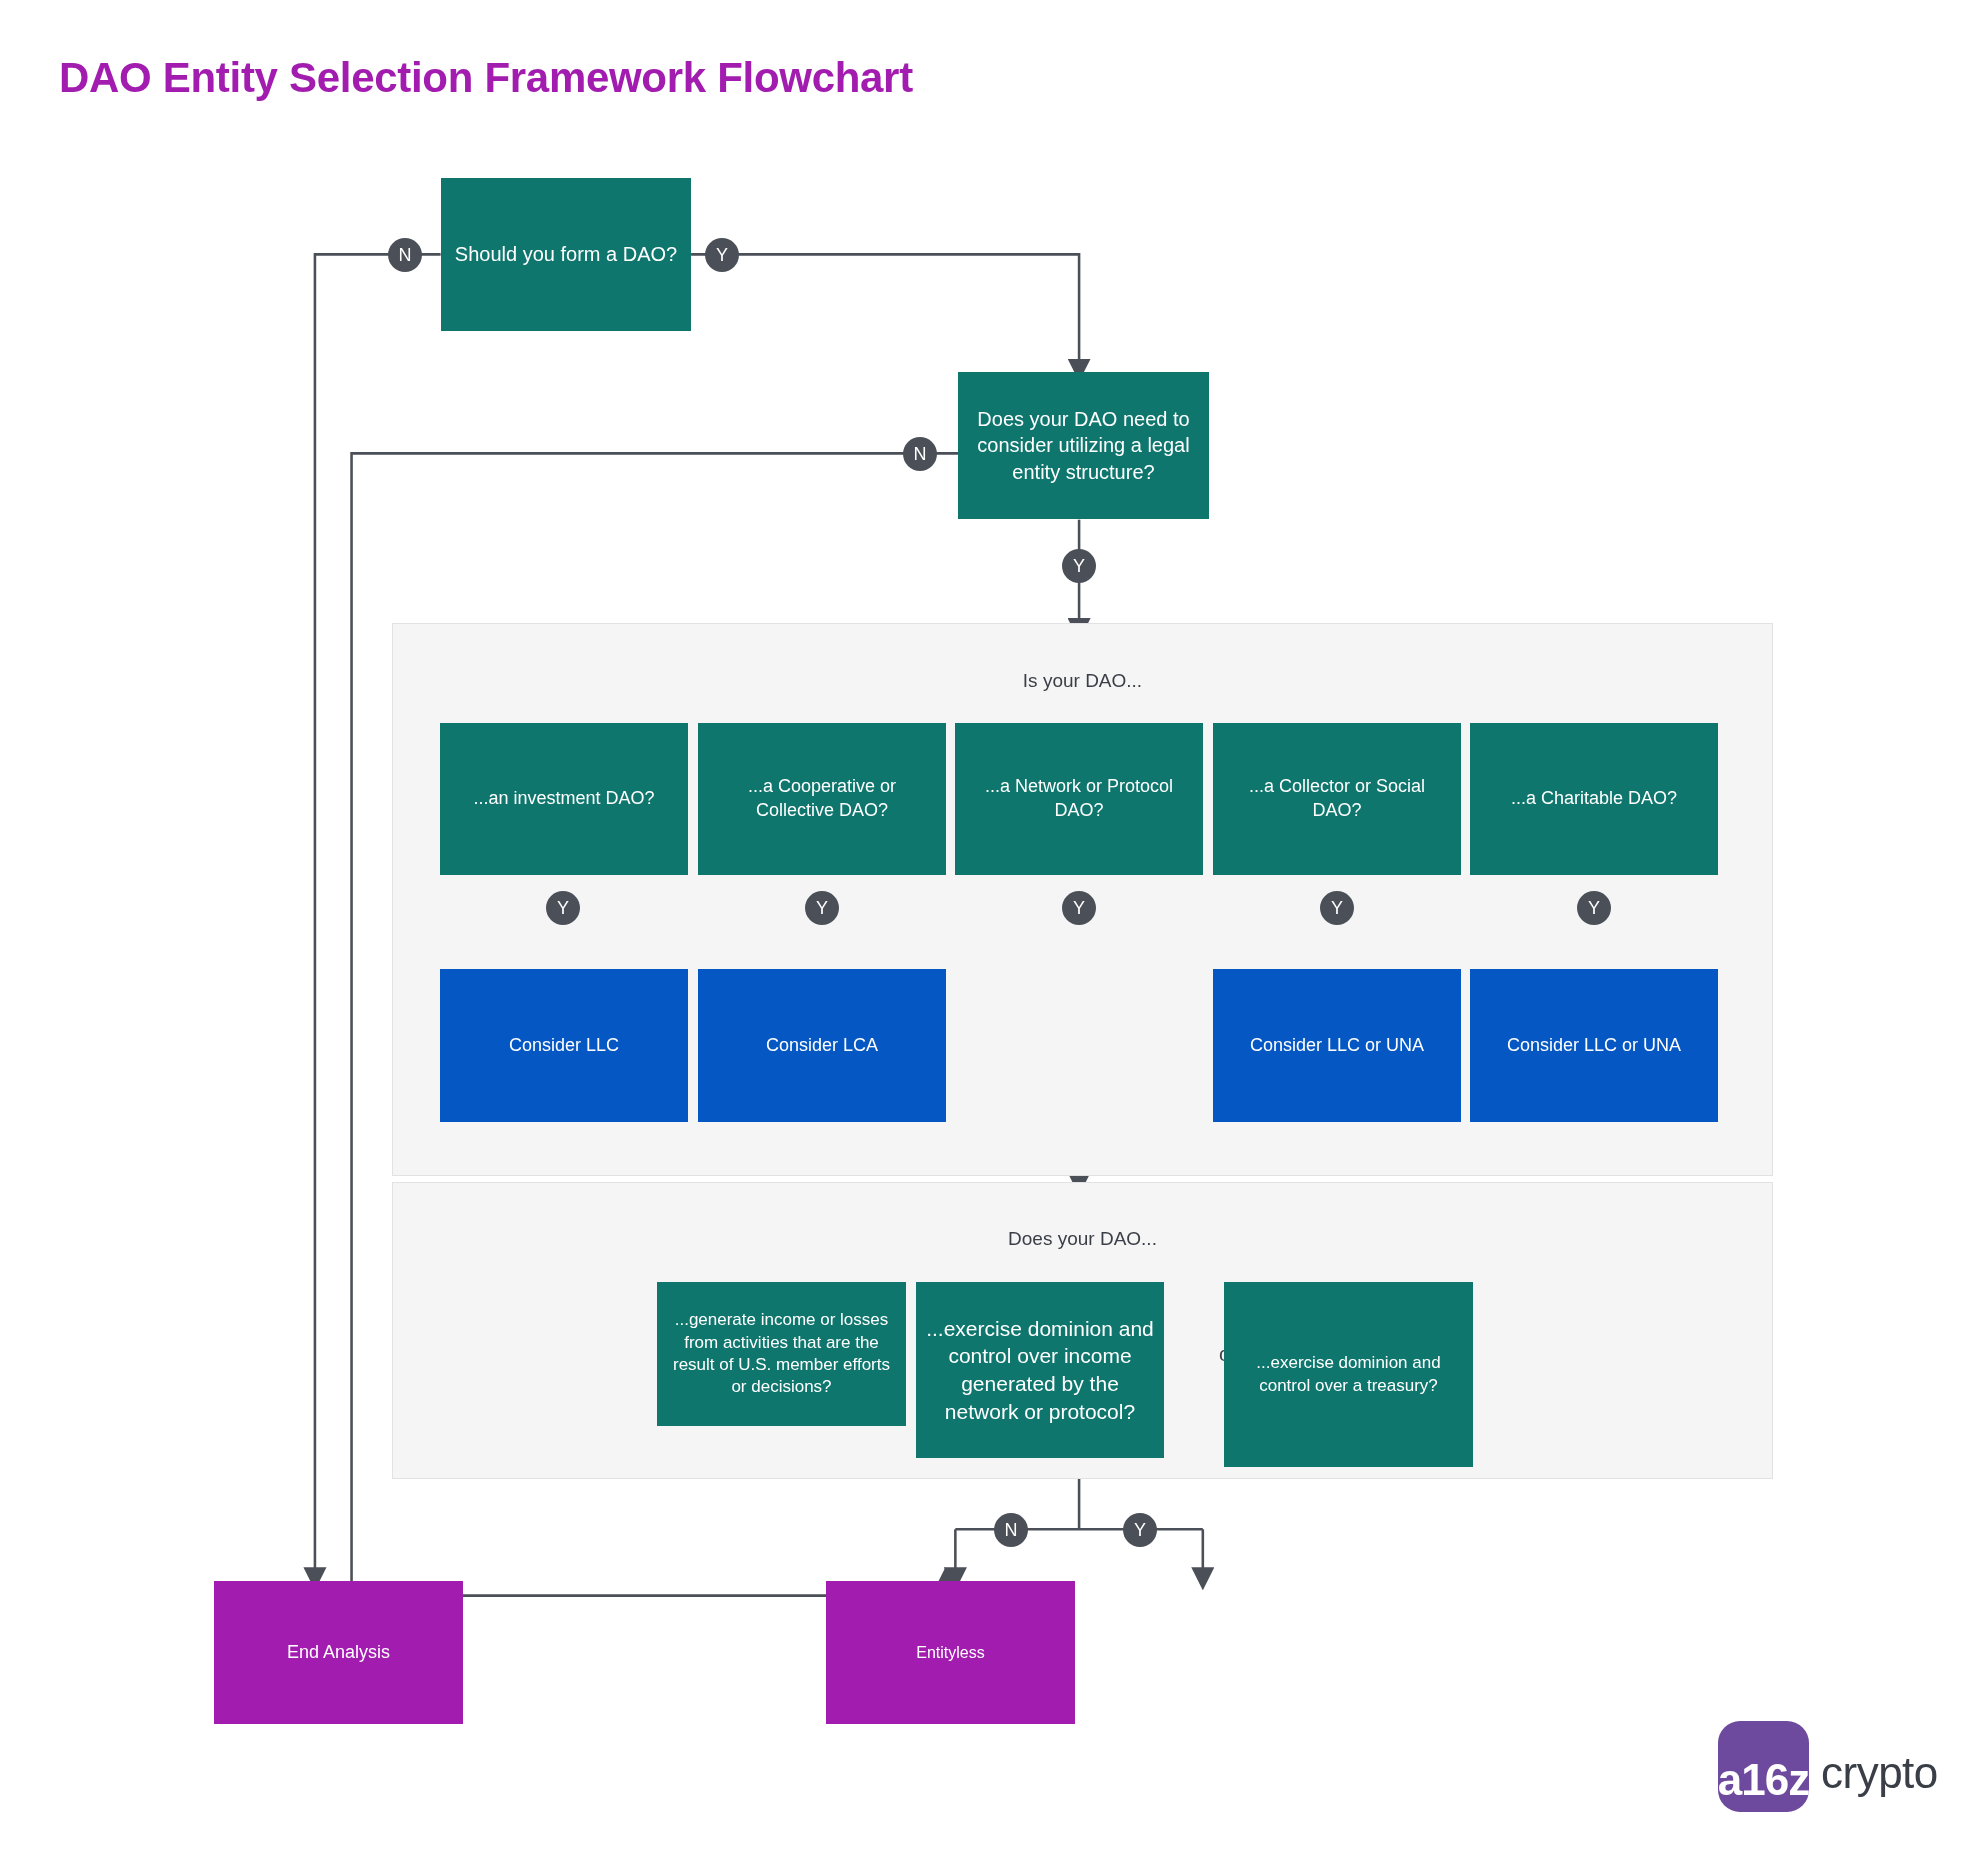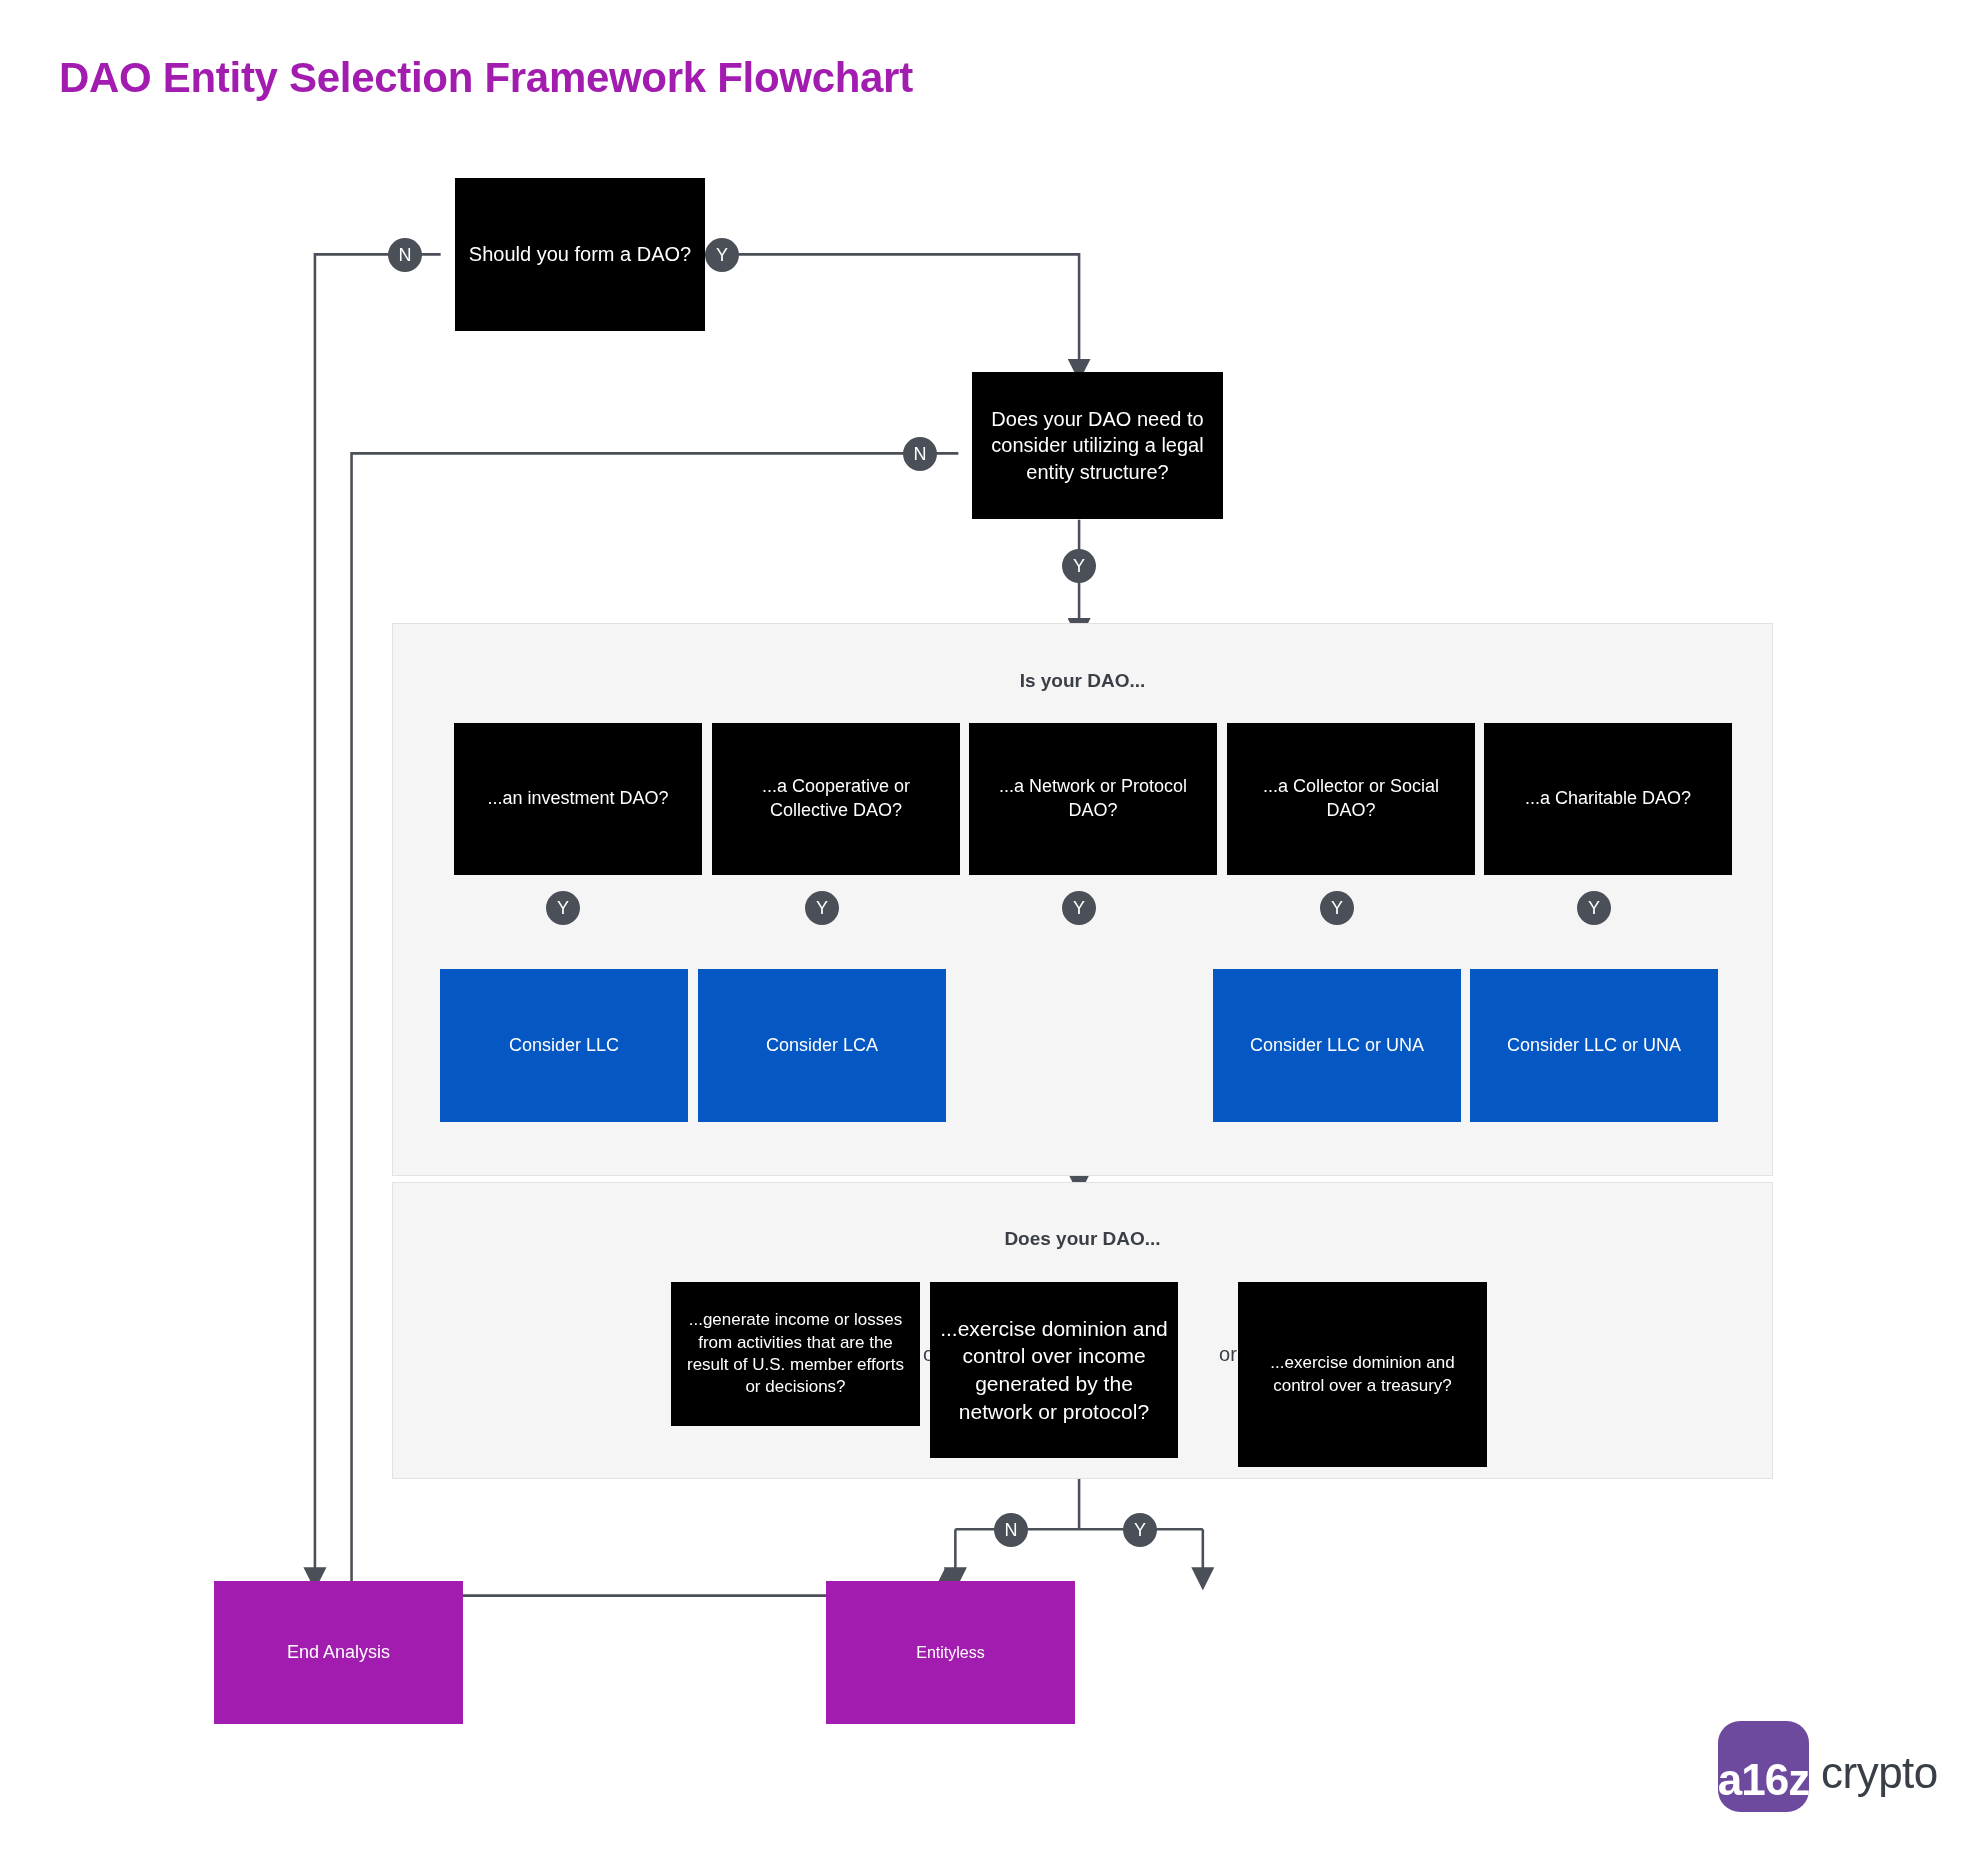--- a/index.html
+++ b/index.html
@@ -10,29 +10,29 @@
   .page-title{
     left:59px; top:54px;
     font-size:42px; font-weight:bold; color:#a21caf; letter-spacing:-0.3px;
     white-space:nowrap;
   }
 
   .node{
     display:flex; align-items:center; justify-content:center; text-align:center;
     color:#ffffff; line-height:1.32; padding:6px 10px;
   }
-  .node.purple{background:#000000;margin-left:14px;}
+  .node.purple{background:#0f766e;}
   .node.blue{background:#0557C3;}
   .node.teal{background:#a21caf;}
 
   .group-panel{
     background:#F5F5F6; border:1px solid #E2E2E5;
   }
   .group-title{
-    color:#3A3F47; font-size:19px; font-weight:bold; text-align:center;
+    color:#3A3F47; font-size:19px; font-weight:normal; text-align:center;
     width:100%;
   }
   .or-label{
     color:#3A3F47; font-size:20px; text-align:center;
   }
 
   
   svg.edges{position:absolute;left:0;top:0;width:1980px;height:1851px;pointer-events:none;}
 
   .badge{

